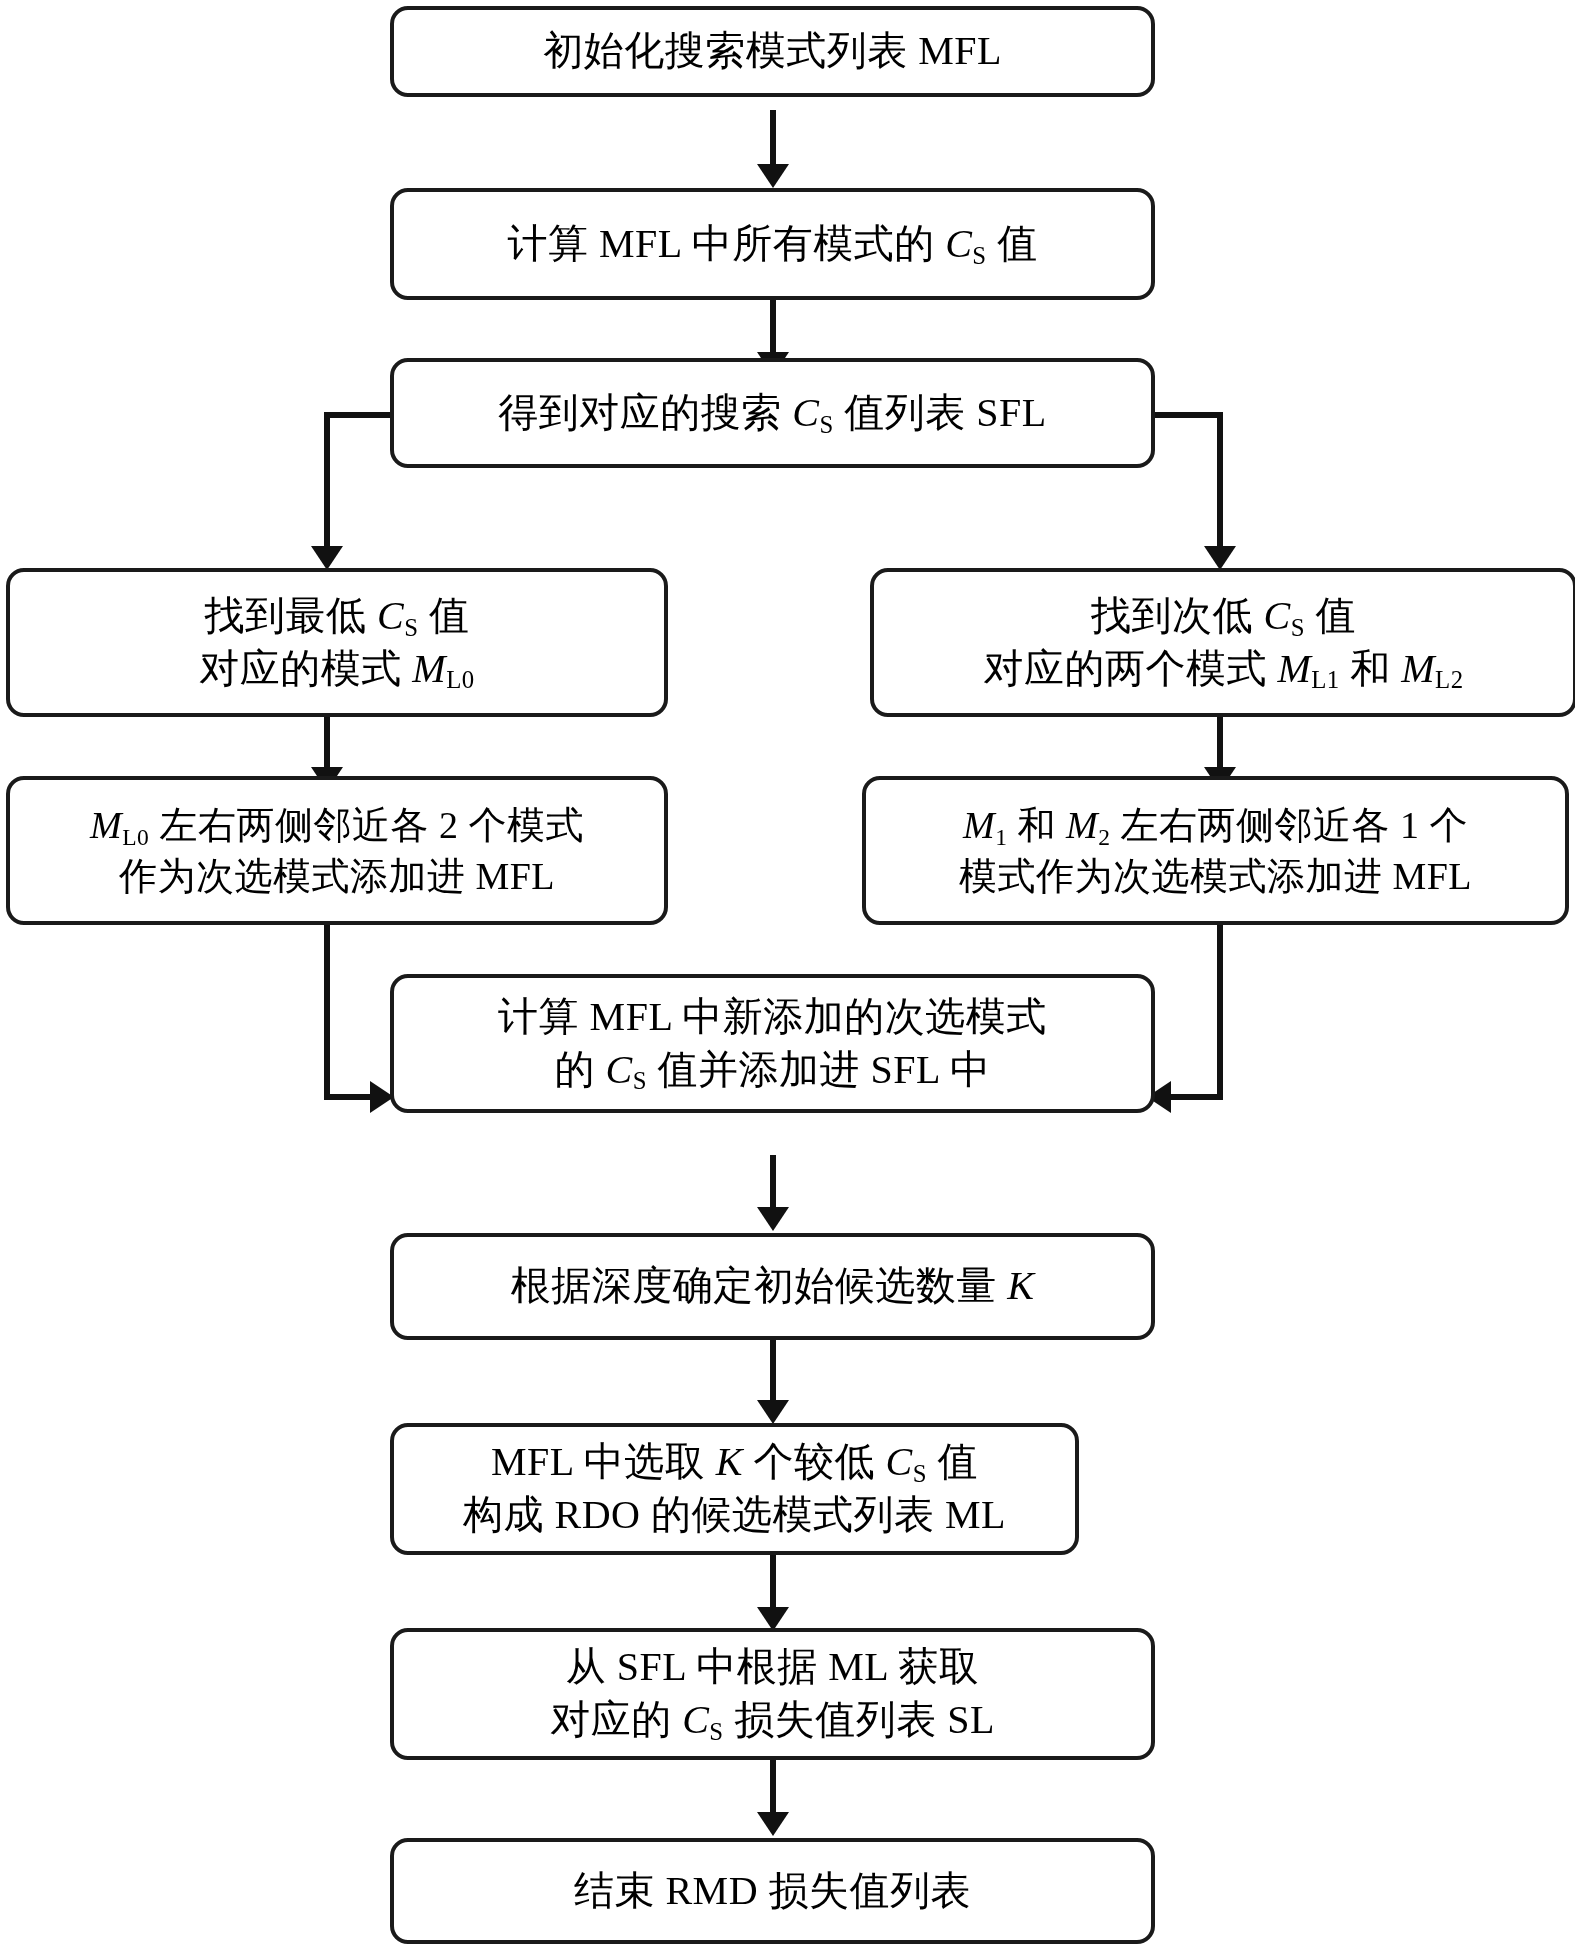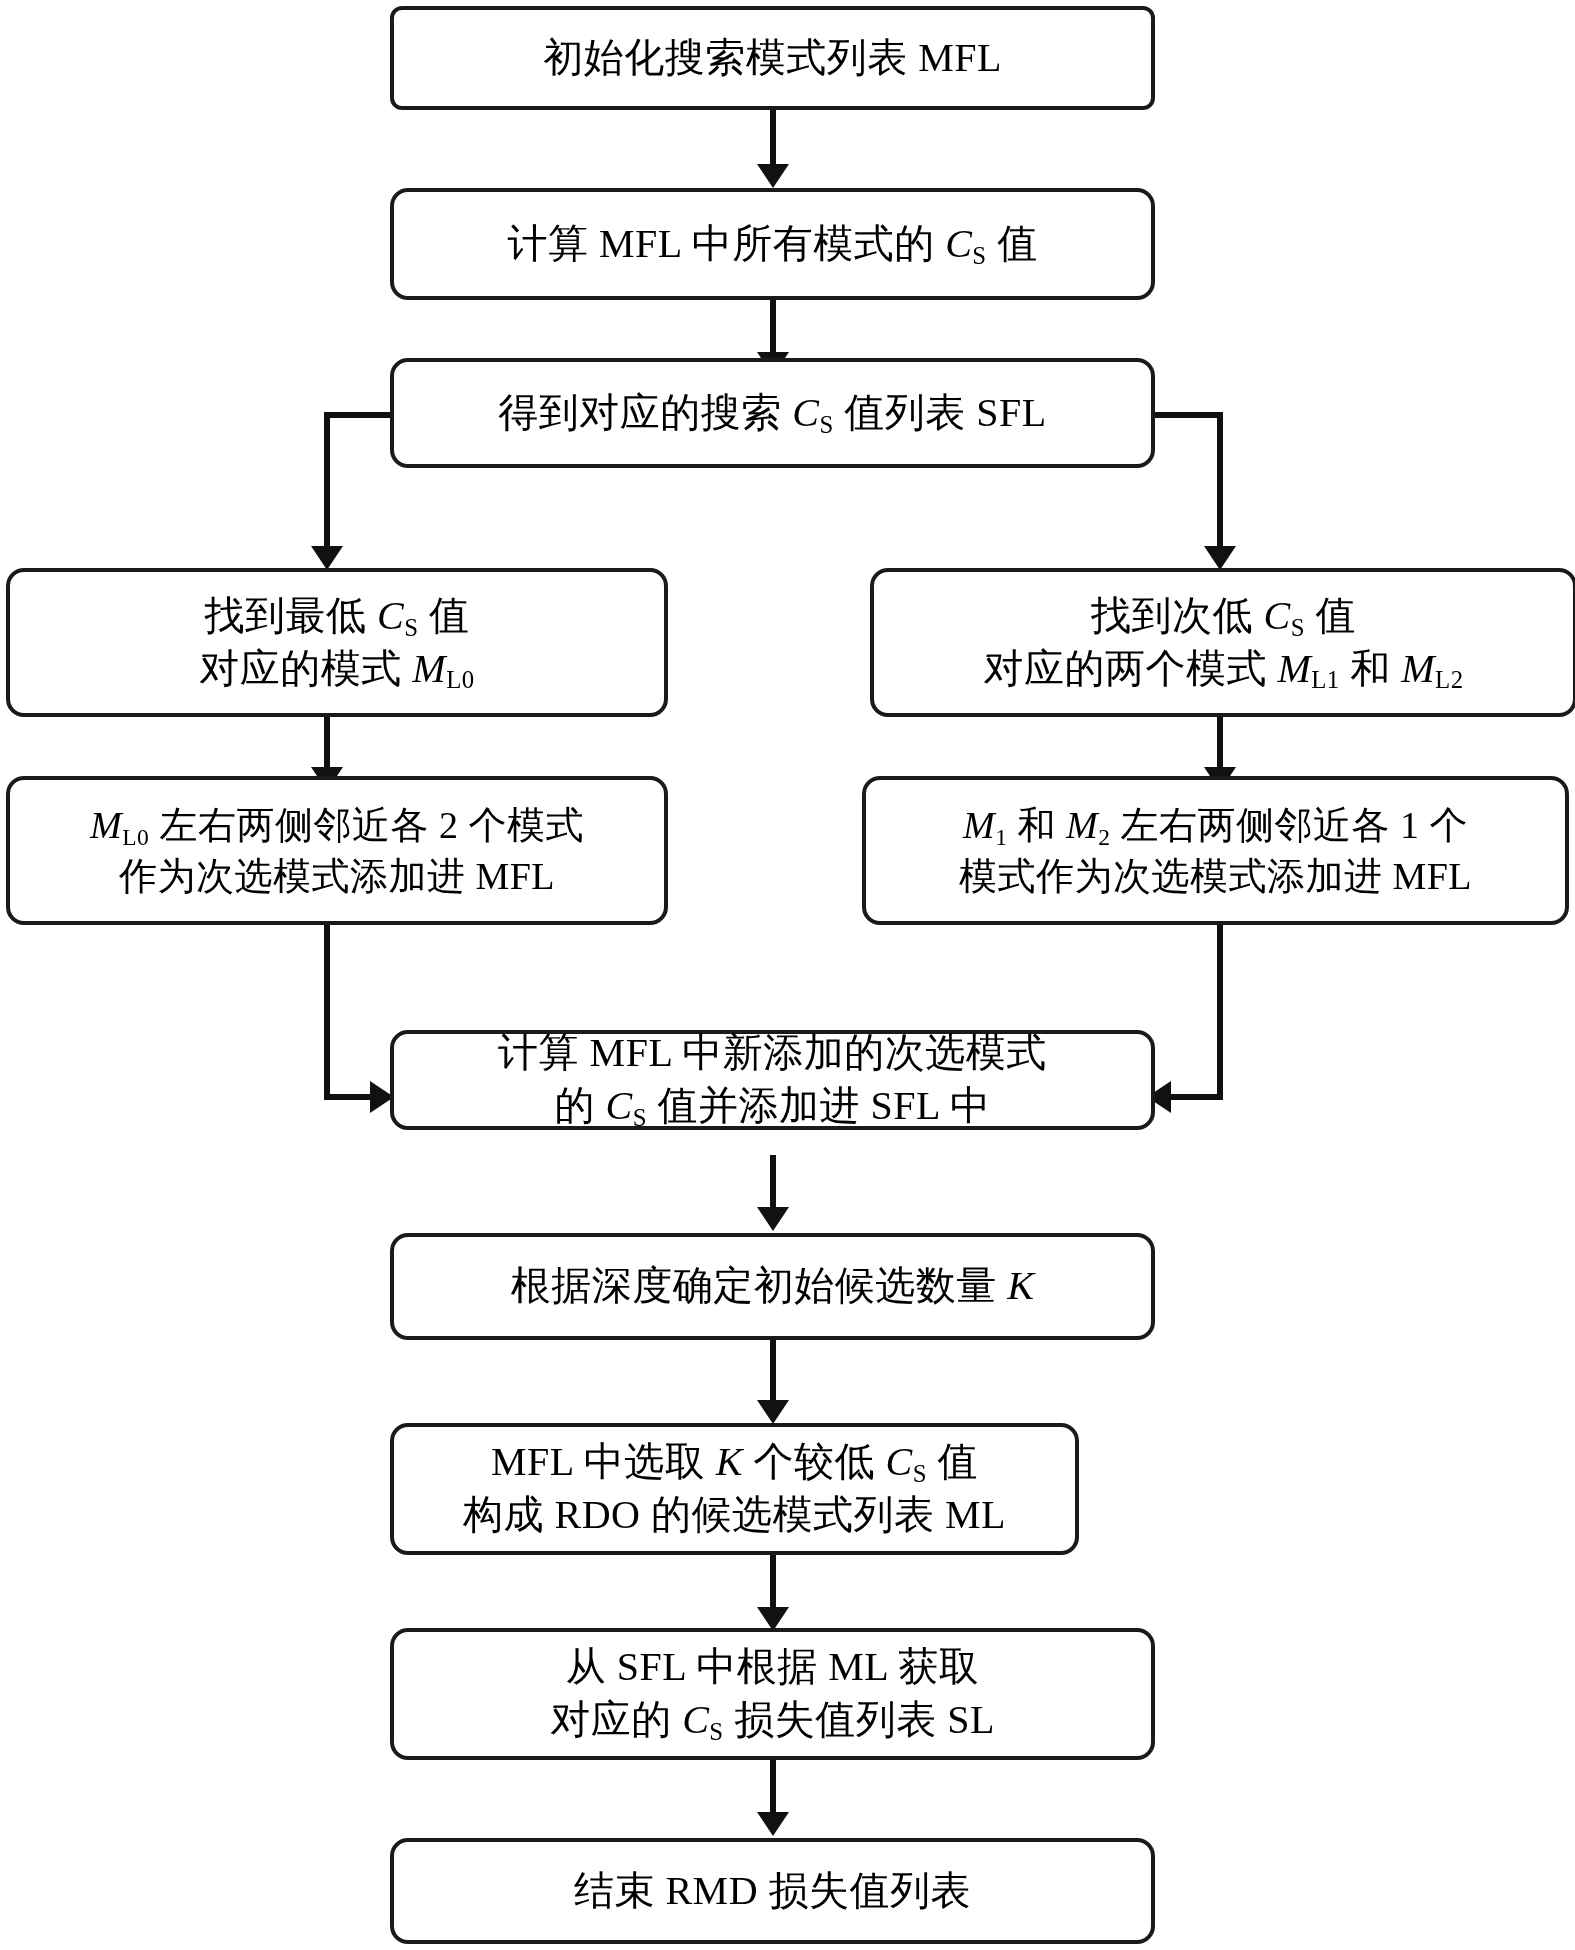--- a/index.html
+++ b/index.html
@@ -122,21 +122,21 @@
 
   <div class="line" style="left:770px; top:1338px; width:6px; height:68px;"></div>
   <div class="arrow-down" style="left:757px; top:1400px;"></div>
 
   <div class="line" style="left:770px; top:1555px; width:6px; height:58px;"></div>
   <div class="arrow-down" style="left:757px; top:1607px;"></div>
 
   <div class="line" style="left:770px; top:1760px; width:6px; height:58px;"></div>
   <div class="arrow-down" style="left:757px; top:1812px;"></div>
 
-  <div class="node" style="left:390px; top:6px; width:765px; height:104px;border-radius:12px;">
+  <div class="node" style="left:390px; top:6px; width:765px; height:91px;">
     <span class="txt">初始化搜索模式列表 MFL</span>
   </div>
 
   <div class="node" style="left:390px; top:188px; width:765px; height:112px;">
     <span class="txt">计算 MFL 中所有模式的 <i class="it">C</i><sub>S</sub> 值</span>
   </div>
 
   <div class="node" style="left:390px; top:358px; width:765px; height:110px;">
     <span class="txt">得到对应的搜索 <i class="it">C</i><sub>S</sub> 值列表 SFL</span>
   </div>
@@ -158,21 +158,21 @@
       <i class="it">M</i><sub>L0</sub> 左右两侧邻近各 2 个模式<br>作为次选模式添加进 MFL
     </span>
   </div>
 
   <div class="node" style="left:862px; top:776px; width:707px; height:149px; font-size:38px;">
     <span class="txt">
       <i class="it">M</i><sub>1</sub> 和 <i class="it">M</i><sub>2</sub> 左右两侧邻近各 1 个<br>模式作为次选模式添加进 MFL
     </span>
   </div>
 
-  <div class="node" style="left:390px; top:1030px; width:765px; height:100px;justify-content:center;">
+  <div class="node" style="left:390px; top:974px; width:765px; height:139px;justify-content:center;">
     <span class="txt">
       计算 MFL 中新添加的次选模式<br>的 <i class="it">C</i><sub>S</sub> 值并添加进 SFL 中
     </span>
   </div>
 
   <div class="node" style="left:390px; top:1233px; width:765px; height:107px;">
     <span class="txt">根据深度确定初始候选数量 <i class="it">K</i></span>
   </div>
 
   <div class="node" style="left:390px; top:1423px; width:689px; height:132px;">

